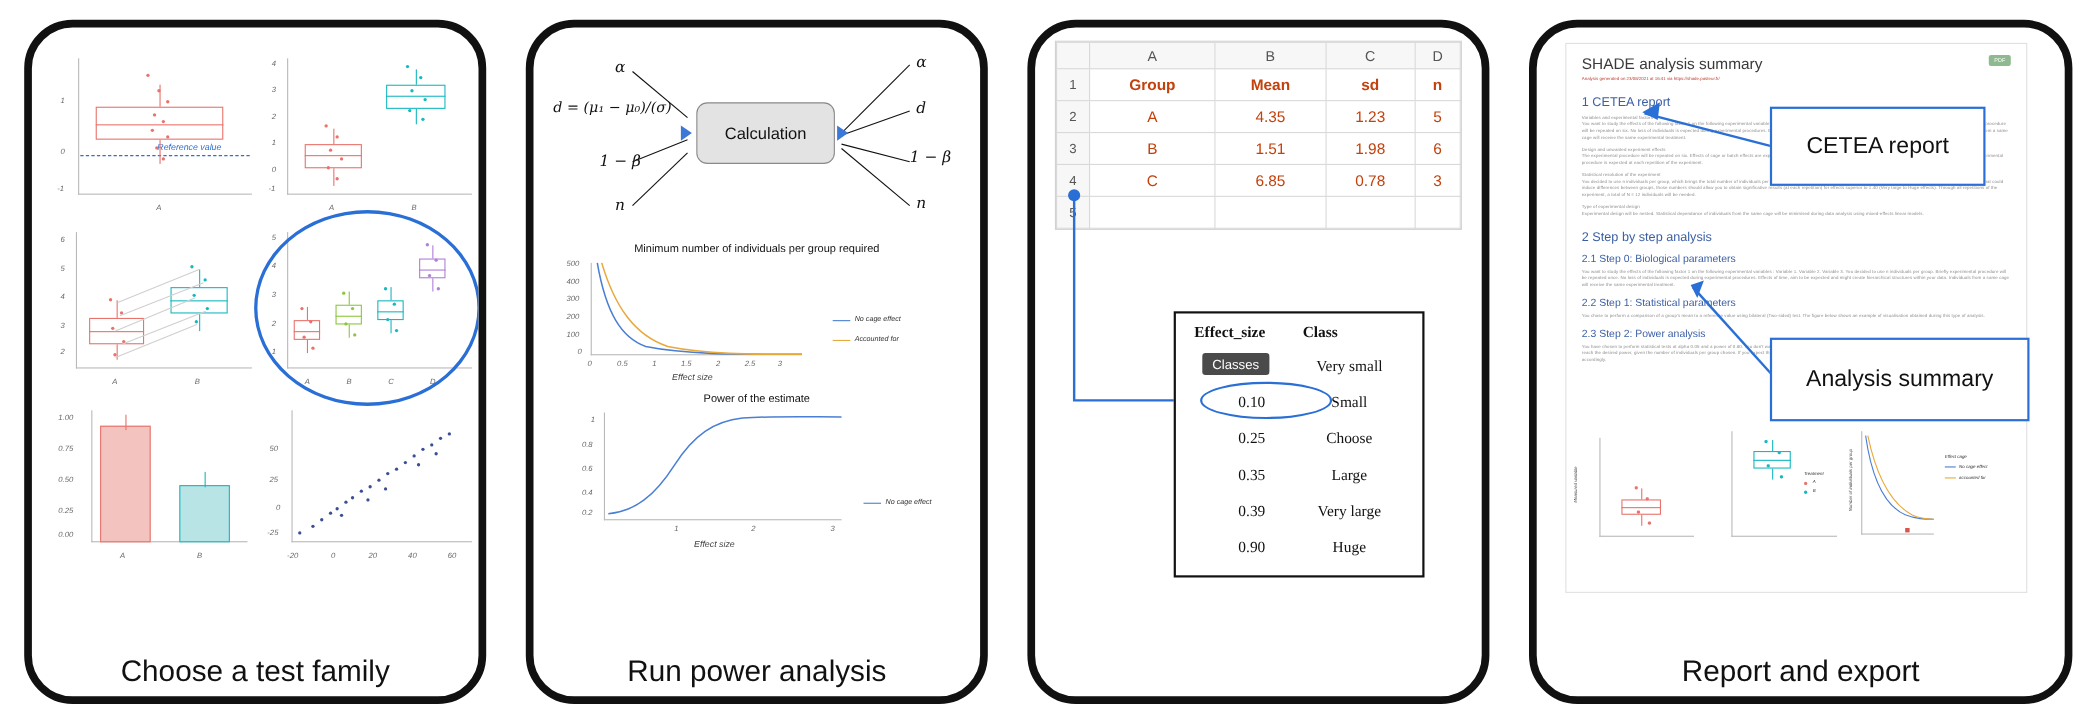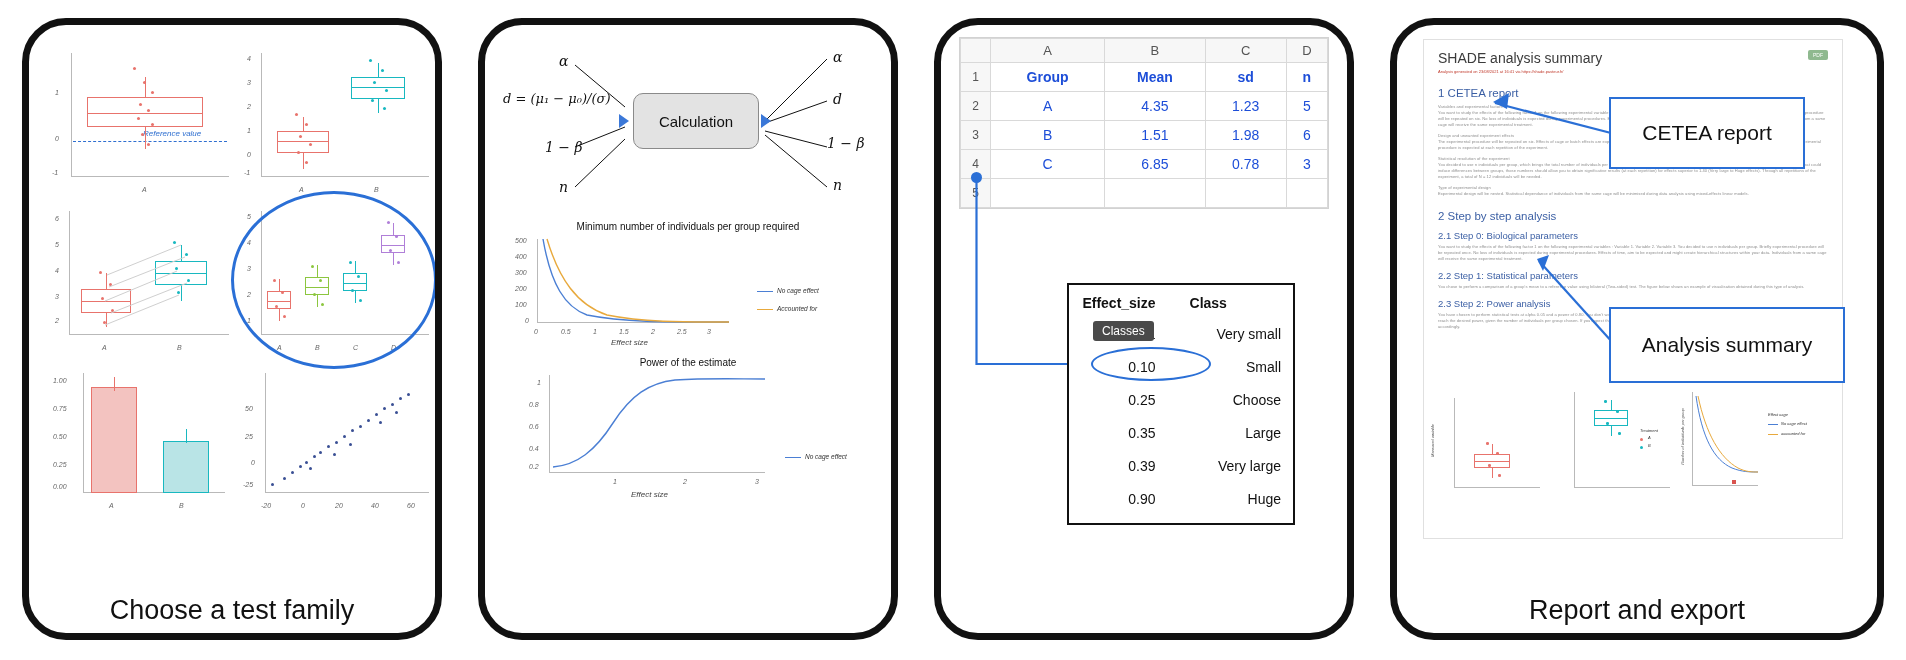--- a/index.html
+++ b/index.html
@@ -120,38 +120,39 @@
     border: 1px solid #d2d2d2;
     background: #fff;
     font-size: 14px;
   }
   .sheet table { border-collapse: collapse; width: 100%; }
   .sheet td, .sheet th {
     border: 1px solid #d9d9d9;
     height: 29px;
     text-align: center;
     font-weight: normal;
-    color: #1d4ed8;
+    color: #c2410c;
     padding: 0 4px;
   }
   .sheet .colhdr { background: #f7f7f7; color: #555; font-size: 13px; height: 24px; }
   .sheet .rowhdr { background: #f7f7f7; color: #555; width: 30px; font-size: 12px; }
   .sheet .hdrcell { font-weight: bold; }
   .efftable {
     position: absolute;
     left: 126px; top: 258px;
     width: 228px;
     border: 2px solid #111;
     background: #fff;
-    padding: 10px 0 8px 0;
+    padding: 10px 12px 8px 0;
+    font-family: Liberation Serif, serif;
   }
   .efftable table { border-collapse: collapse; width: 100%; }
   .efftable td { height: 33px; font-size: 14px; color: #111; padding: 0 12px; }
   .efftable td.num { text-align: right; width: 44%; }
-  .efftable td.cls { text-align: right; padding-left: 22px; }
+  .efftable td.cls { text-align: center; padding-left: 22px; }
   .efftable th { font-size: 14px; font-weight: bold; color: #111; padding: 0 12px 6px 12px; }
   .efftable th.num { text-align: right; }
   .efftable th.cls { text-align: left; padding-left: 22px; }
   .tooltip {
     position: absolute;
     background: #4a4a4a;
     color: #fff;
     font-size: 12px;
     padding: 3px 9px;
     border-radius: 3px;
@@ -474,20 +475,21 @@
           <div class="axlabel" style="left:124px; bottom:0px;">Effect size</div>
           <svg class="arrow-layer" width="376" height="128">
             <path d="M46,96 C70,94 88,80 106,52 C124,24 142,12 168,9 C200,7 230,8 258,8" stroke="#4b7fd4" stroke-width="1.4" fill="none"></path>
           </svg>
           <div class="legend-line" style="left:278px; top:86px; border-color:#4b7fd4;"></div>
           <div class="legend-txt" style="left:298px; top:82px;">No cage effect</div>
         </div>
 
       </div>
     </div>
+    <div class="card-caption">Run power analysis</div>
   </div>
 
   <div class="card" id="card3">
     <div class="card-inner">
 
       <div class="sheet">
         <table>
           <tbody>
               <tr>
             <td class="rowhdr colhdr"></td>

